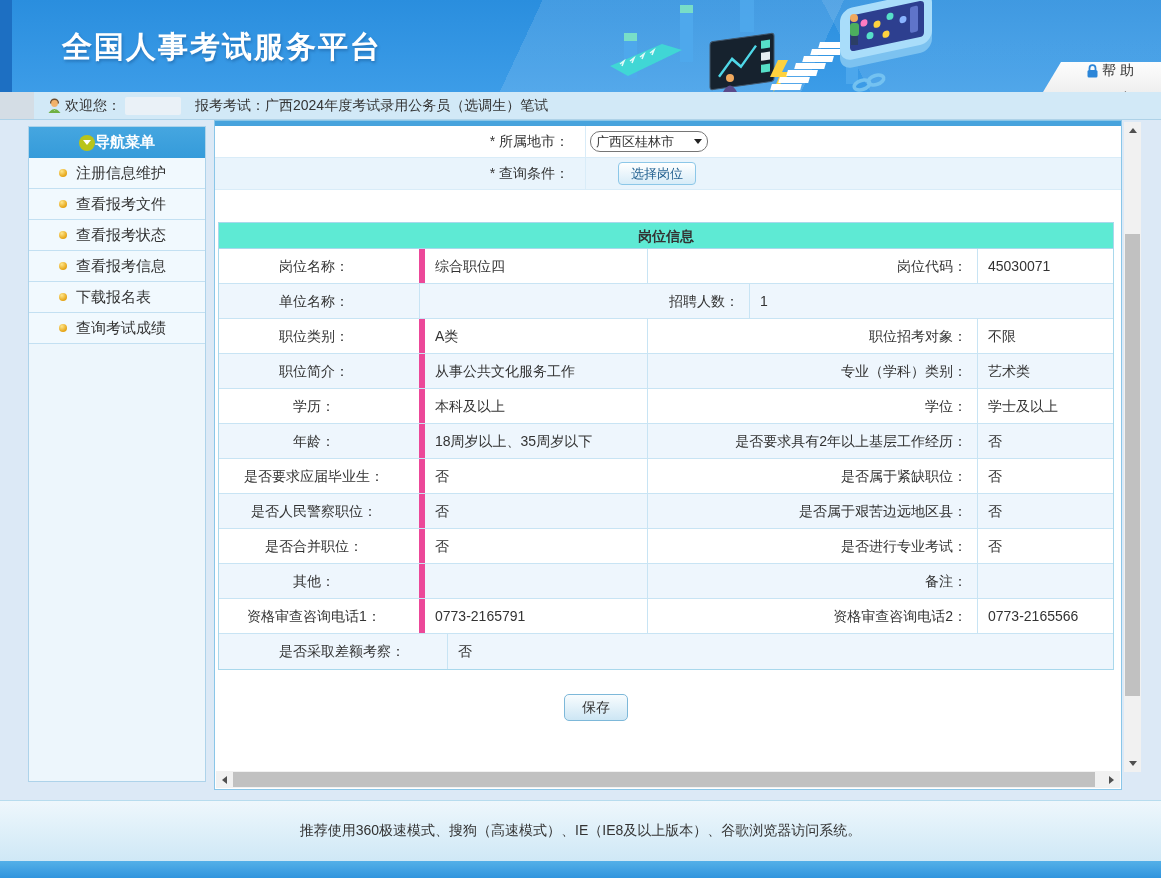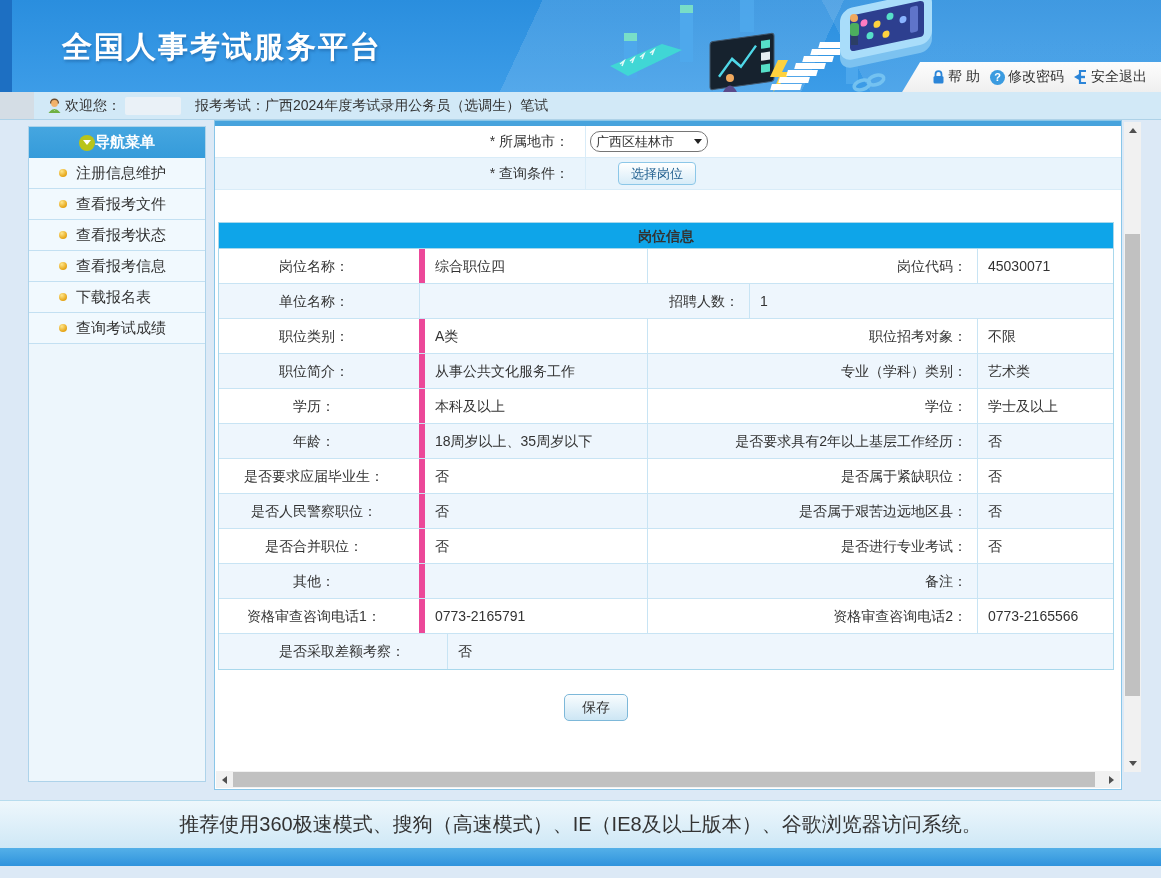--- a/index.html
+++ b/index.html
@@ -15,21 +15,21 @@
       linear-gradient(180deg,#2a8ede,#3d9de8);
     overflow:hidden; }
   .header-darkstrip { position:absolute; left:0; top:0; width:12px; height:92px; background:#1d6fc2; }
   .header-title { position:absolute; left:62px; top:27px; font-size:30px; font-weight:bold; color:#fff;
     letter-spacing:2px; text-shadow:1px 2px 3px rgba(0,40,90,0.3); }
   .illus { position:absolute; left:610px; top:0; }
 
   .util { position:absolute; right:0; top:62px; height:30px; padding:0 14px 0 30px;
     background:linear-gradient(180deg,#fdfdfd,#efefef);
     clip-path:polygon(18px 0, 100% 0, 100% 100%, 0 100%);
-    display:flex; align-items:center; gap:10px; font-size:14px; color:#333; }
+    display:flex; align-items:center; gap:10px; font-size:14px; color:#333;flex-direction:column; }
   .util-link { display:inline-flex; align-items:center; gap:3px; cursor:pointer; text-decoration:none; color:#333; }
   .ic { display:inline-block; }
   .qmark { display:inline-flex; width:15px; height:15px; border-radius:50%; background:#3b9be0; color:#fff;
     font-size:11px; font-weight:bold; align-items:center; justify-content:center; }
 
   
   .welcome { position:absolute; left:0; top:92px; width:1161px; height:28px; background:#d2e9f7;
     border-bottom:1px solid #aed2e8; display:flex; align-items:center; font-size:14px; }
   .welcome-left { width:34px; height:100%; background:#d4dde5; margin-right:12px; }
   .w-label { margin-left:2px; }
@@ -55,21 +55,21 @@
   .f-label { width:371px; text-align:right; padding-right:16px; border-right:1px solid #d9ecf8; }
   .f-ctrl { flex:1; display:flex; align-items:center; padding-left:4px; }
   .select { display:inline-flex; width:118px; height:21px; border:1px solid #767676; border-radius:10px; background:#fff;
     font-size:13px; line-height:19px; align-items:center; justify-content:space-between; padding:0 5px; cursor:pointer; }
   .sel-arrow { width:0; height:0; border-left:4px solid transparent; border-right:4px solid transparent; border-top:5px solid #222; }
   .btn-select-job { margin-left:28px; height:23px; padding:0 12px; font-size:13px; color:#1f5e8e;
     background:linear-gradient(180deg,#ffffff,#d7ecf8); border:1px solid #8cc7e8; border-radius:4px; cursor:pointer;
     font-family:inherit; }
 
   .jtable { margin:32px 7px 0 3px; width:896px; border:1px solid #a9d8ec; font-size:14px; }
-  .thead { height:26px; line-height:26px; text-align:center; font-weight:bold; background:#0ea5e9; border-bottom:1px solid #a9d8ec; }
+  .thead { height:26px; line-height:26px; text-align:center; font-weight:bold; background:#5eead4; border-bottom:1px solid #a9d8ec; }
   .trow { display:flex; height:35px; line-height:34px; border-bottom:1px solid #c8e4f4; }
   .tbody .trow:nth-child(odd) { background:#fff; }
   .tbody .trow:nth-child(even) { background:#eef6fd; }
   .tbody .trow:last-child { border-bottom:none;padding-left:28px; }
   .cell { overflow:hidden; white-space:nowrap; }
   .c1 { width:200px; text-align:center; padding-right:10px; }
   .c2 { width:228px; border-left:6px solid #ec4899; padding-left:10px; }
   .c3 { width:330px; border-left:1px solid #c8e4f4; text-align:right; padding-right:10px; }
   .c4 { flex:1; border-left:1px solid #c8e4f4; padding-left:10px; }
   .cspan { flex:1; border-left:1px solid #c8e4f4; padding-left:10px; }
@@ -88,22 +88,22 @@
 
   .vscroll { position:absolute; left:1124px; top:122px; width:17px; height:650px; background:#f1f1f1; }
   .varrow { position:absolute; left:0; width:17px; height:17px; display:flex; align-items:center; justify-content:center; cursor:pointer; }
   .varrow.top { top:0; } .varrow.bottom { bottom:0; }
   .tri-up { width:0; height:0; border-left:4px solid transparent; border-right:4px solid transparent; border-bottom:5px solid #505050; }
   .tri-down { width:0; height:0; border-left:4px solid transparent; border-right:4px solid transparent; border-top:5px solid #505050; }
   .vthumb { position:absolute; left:1px; top:112px; width:15px; height:462px; background:#c1c1c1; cursor:pointer; }
 
   
   .footer { position:absolute; left:0; top:800px; width:1161px; height:78px; }
-  .footer-light { height:48px; border-top:1px solid #b7dcee; background:linear-gradient(180deg,#eef7fc,#cfe8f6);
-    display:flex; align-items:center; justify-content:center; font-size:20px; color:#333; }
+  .footer-light { height:61px; border-top:1px solid #b7dcee; background:linear-gradient(180deg,#eef7fc,#cfe8f6);
+    display:flex; align-items:center; justify-content:center; font-size:14px; color:#333; }
   .footer-strip { height:18px; background:linear-gradient(180deg,#54b0e8,#2f93dd); }
 </style>
 </head>
 <body>
 
 <div class="page">
 
   <header class="header">
     <div class="header-darkstrip"></div>
 

